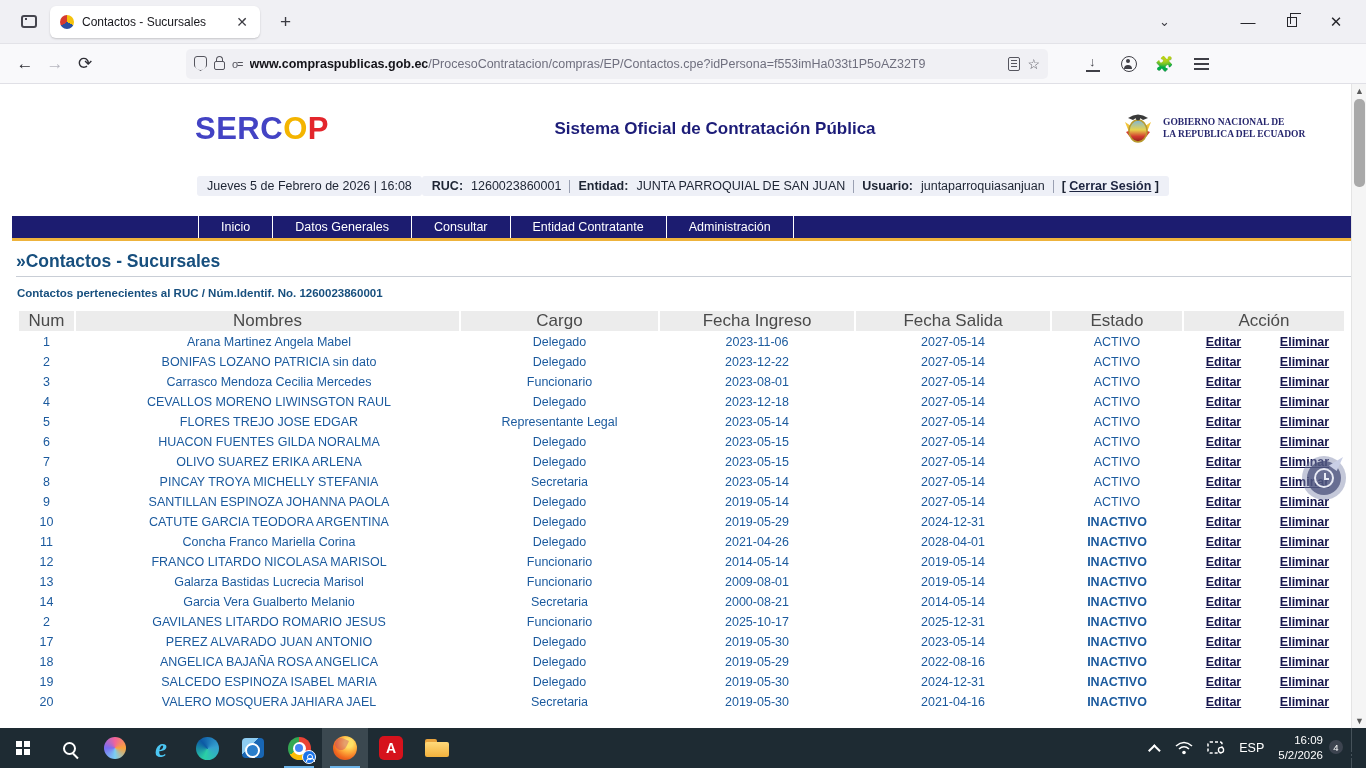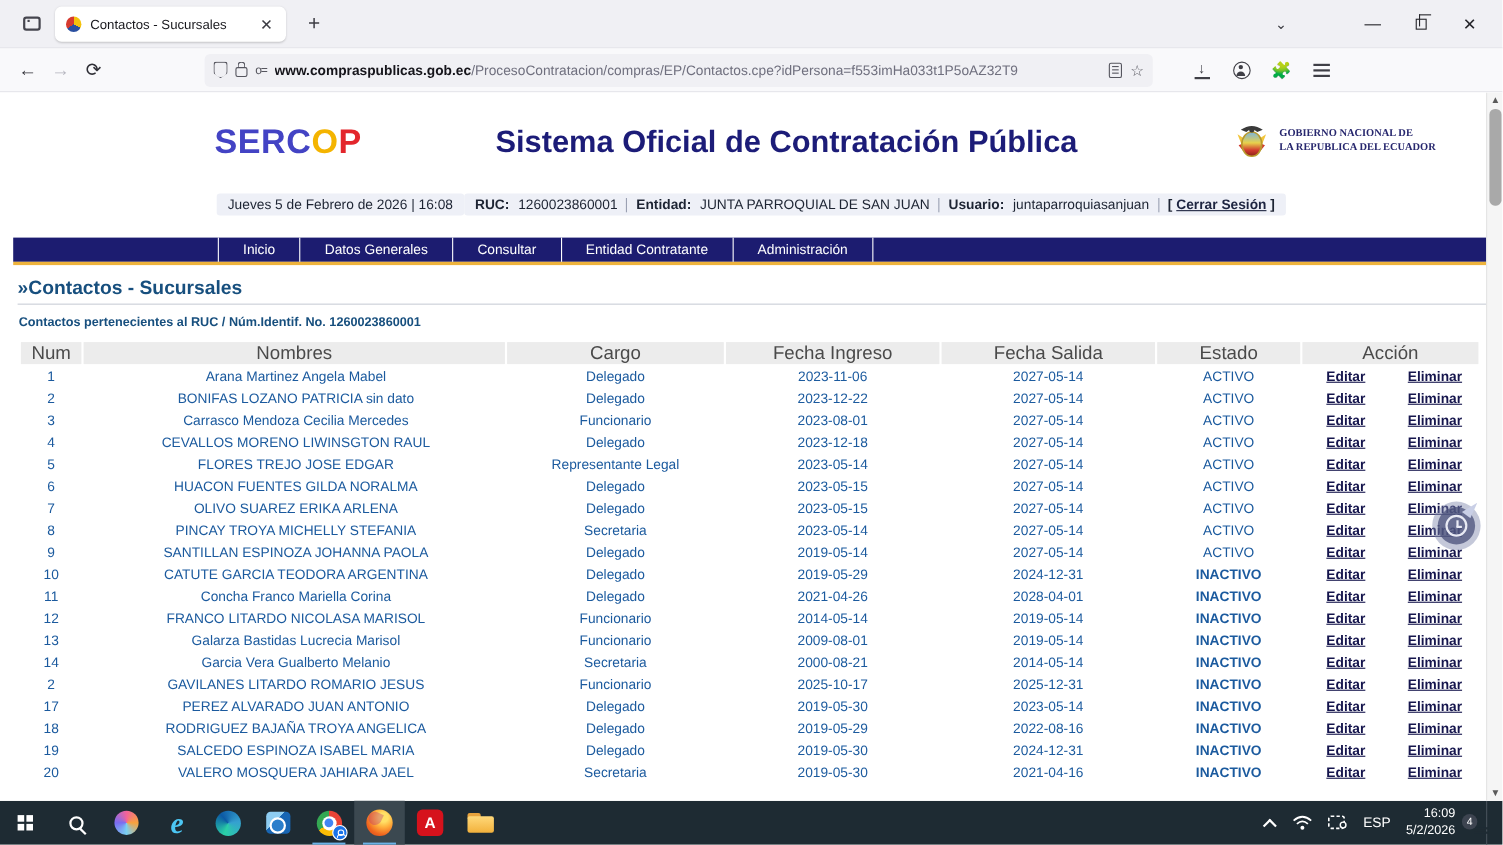--- a/index.html
+++ b/index.html
@@ -44,21 +44,21 @@
   .ic-acct::after { content:""; position:absolute; left:2.4px; top:8px; width:8px; height:4px; border-radius:4px 4px 0 0; background:#3f3f46; }
   .ic-puzzle { font-size:15px; color:#3f3f46; }
   .ic-menu { width:15px; height:12px; border-top:2px solid #3f3f46; border-bottom:2px solid #3f3f46; position:relative; }
   .ic-menu::before { content:""; position:absolute; top:3px; left:0; width:15px; height:2px; background:#3f3f46; }
 
   
   .page { position:relative; height:644px; background:#fff; overflow:hidden; }
   .site-header { height:90px; display:flex; align-items:center; padding:0 30px 0 195px; }
   .sercop { font-size:31px; font-weight:bold; letter-spacing:.5px; }
   .sercop .s1 { color:#4343c4; } .sercop .s2 { color:#f4b400; } .sercop .s3 { color:#e3262c; }
-  .main-title { flex:1; text-align:center; font-size:28px; font-weight:bold; color:#1c1c78; padding-right:20px; }
+  .main-title { flex:1; text-align:center; font-size:17px; font-weight:bold; color:#1c1c78; padding-right:20px; }
   .gov { display:flex; align-items:center; gap:8px; width:215px; }
   .gov-text { font-family:"Liberation Serif", serif; font-size:9.5px; font-weight:bold; color:#27276e; line-height:1.25; }
   .info-row { display:flex; justify-content:center; padding:0 25px 0 25px; margin-top:2px; }
   .pill { background:#eef0f7; border-radius:3px; font-size:12.5px; color:#1d2433; padding:3px 10px; display:flex; align-items:center; gap:8px; white-space:nowrap; }
   .pill .lbl { font-weight:bold; color:#1d2433; }
   .pill .sep { width:1px; height:13px; background:#9aa0b2; display:inline-block; }
   .logout { font-weight:bold; }
   .logout a { color:#1d2440; text-decoration:underline; font-weight:bold; }
   .mainnav { margin:20px 12px 0 12px; height:22px; background:#1c1c70; display:flex; align-items:stretch; padding-left:186px; }
   .nav-item { color:#fff; font-size:12.5px; display:flex; align-items:center; padding:0 22px; border-right:1px solid #fff; }
@@ -410,21 +410,21 @@
             <td class="c-nombre">PEREZ ALVARADO JUAN ANTONIO</td>
             <td>Delegado</td>
             <td>2019-05-30</td>
             <td>2023-05-14</td>
             <td class="estado-inactivo">INACTIVO</td>
             <td><a href="#" class="action-link">Editar</a></td>
             <td><a href="#" class="action-link">Eliminar</a></td>
           </tr>
           <tr>
             <td>18</td>
-            <td class="c-nombre">RODRIGUEZ BAJAÑA TROYA ANGELICA</td>
+            <td class="c-nombre">ANGELICA BAJAÑA ROSA ANGELICA</td>
             <td>Delegado</td>
             <td>2019-05-29</td>
             <td>2022-08-16</td>
             <td class="estado-inactivo">INACTIVO</td>
             <td><a href="#" class="action-link">Editar</a></td>
             <td><a href="#" class="action-link">Eliminar</a></td>
           </tr>
           <tr>
             <td>19</td>
             <td class="c-nombre">SALCEDO ESPINOZA ISABEL MARIA</td>

